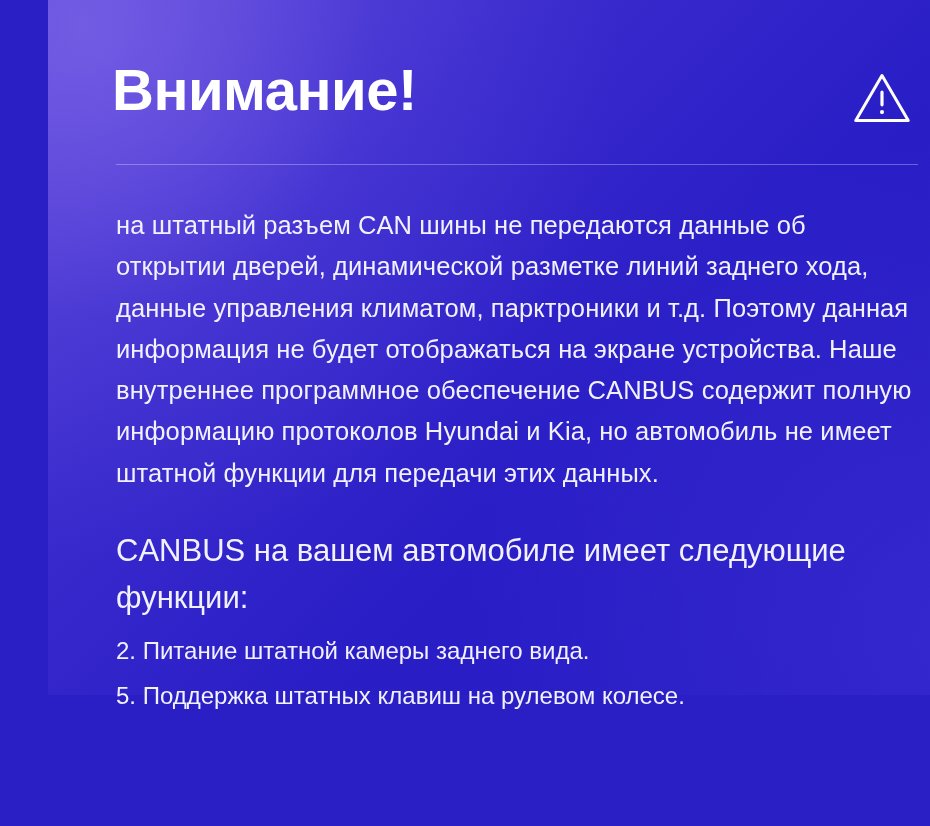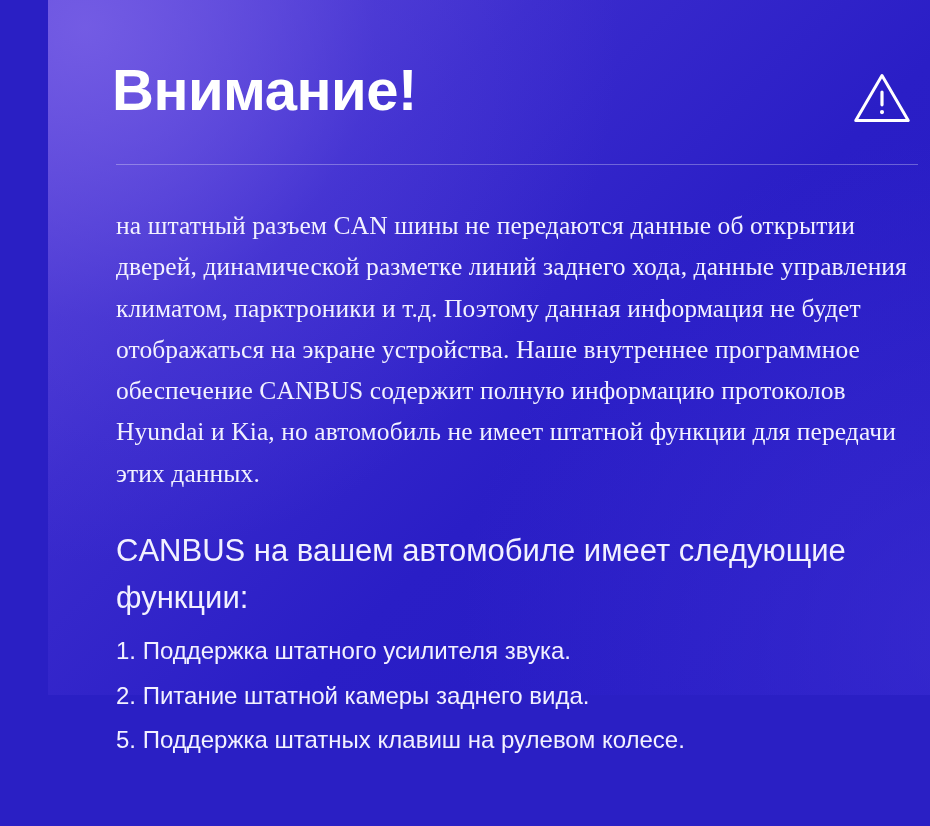--- a/index.html
+++ b/index.html
@@ -64,21 +64,20 @@
   }
 
   .body-text {
     margin: 40px 4px 0 4px;
     font-size: 25.5px;
     line-height: 1.62;
     font-weight: 400;
     letter-spacing: 0.1px;
     color: #f2f1ff;
     text-align: left;
-    font-family: Liberation Serif, serif;
   }
 
   .features {
     margin: 34px 4px 0 4px;
   }
 
   .features-intro {
     font-size: 31px;
     line-height: 1.5;
     color: #f2f1ff;
@@ -113,19 +112,18 @@
     </span>
   </div>
 
   <div class="divider"></div>
 
   <p class="body-text">на штатный разъем CAN шины не передаются данные об открытии дверей, динамической разметке линий заднего хода, данные управления климатом, парктроники и т.д. Поэтому данная информация не будет отображаться на экране устройства. Наше внутреннее программное обеспечение CANBUS содержит полную информацию протоколов Hyundai и Kia, но автомобиль не имеет штатной функции для передачи этих данных.</p>
 
   <div class="features">
     <div class="features-intro">CANBUS на вашем автомобиле имеет следующие функции:</div>
     <ul class="feature-list">
-      <li>1. Поддержка штатного усилителя звука.</li>
       <li>2. Питание штатной камеры заднего вида.</li>
       <li>5. Поддержка штатных клавиш на рулевом колесе.</li>
     </ul>
   </div>
 
 </div>
 
 </body></html>

